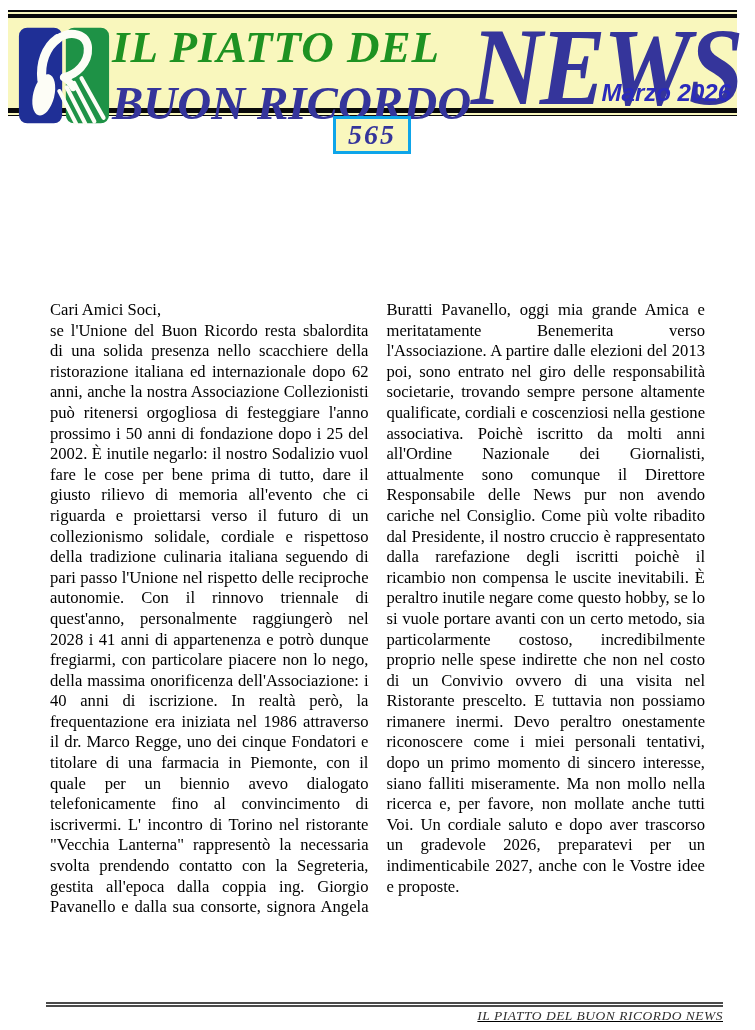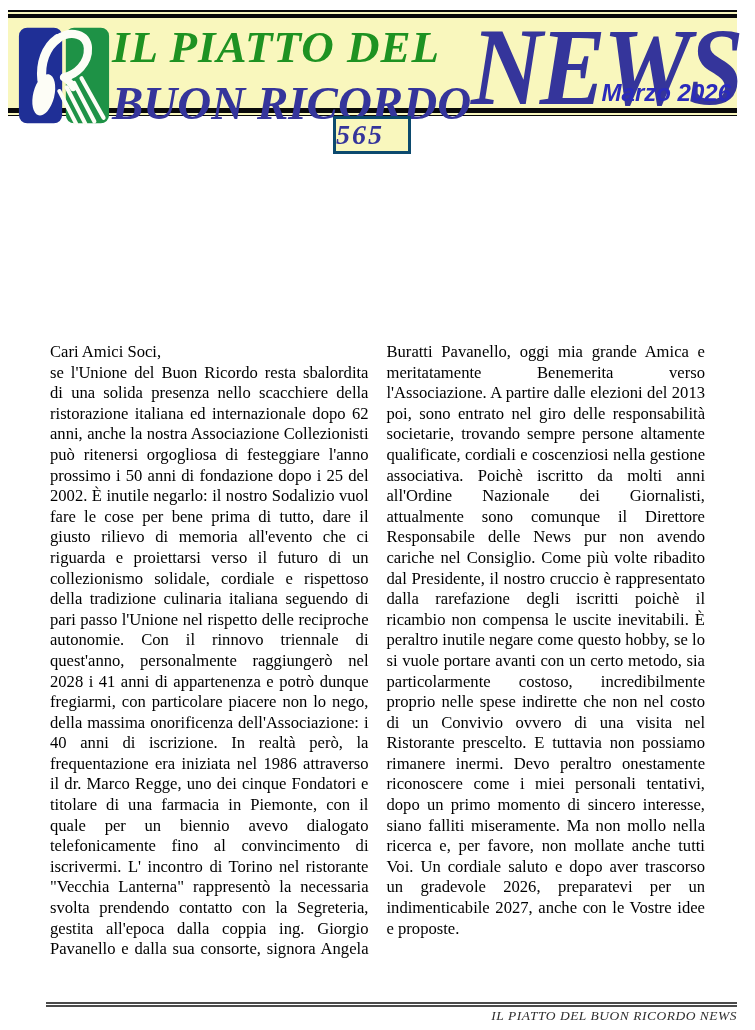--- a/index.html
+++ b/index.html
@@ -33,23 +33,23 @@
     letter-spacing:-3px;color:var(--navy,#35359B);
     transform:scaleX(0.90);transform-origin:right top;white-space:nowrap;
   }
   .issue-date{
     position:absolute;right:6px;bottom:1px;
     font-family:"Liberation Sans",sans-serif;font-weight:bold;font-style:italic;
     font-size:24px;color:var(--bright-blue,#2B2BBB);
   }
   .issue-box{
     position:absolute;left:325px;top:106px;z-index:5;
-    width:72px;height:32px;border:3px solid #0c4a6e;
+    width:72px;height:32px;border:3px solid #0ea5e9;
     background:var(--header-bg,#F9F7BD);
-    display:flex;align-items:center;justify-content:flex-start;
+    display:flex;align-items:center;justify-content:center;
   }
   .issue-box span{
     font-size:28px;font-weight:bold;font-style:italic;letter-spacing:2px;
     color:var(--navy,#35359B);
   }
   
   .subheader{
     position:absolute;left:14px;right:20px;top:143px;
     display:flex;justify-content:space-between;align-items:flex-end;
   }
@@ -64,29 +64,29 @@
   
   .article-title{
     position:absolute;left:0;right:0;top:230px;margin:0;text-align:center;
     font-size:36px;font-weight:bold;
     color:var(--article-title-fill,#2D9896);
     -webkit-text-stroke:1px var(--article-title-stroke,#3E6ED2);
   }
   .columns{
     position:absolute;left:50px;right:50px;top:300px;
     display:flex;gap:18px;
-    font-size:16.6px;line-height:20.6px;margin-top:42px;
+    font-size:16.6px;line-height:20.6px;
   }
   .col{flex:1;min-width:0;}
   .salutation{text-align:left;}
   .col-left .para{text-align:justify;text-align-last:justify;}
   .col-right .para{text-align:justify;}
   .signature{text-align:right;font-weight:bold;font-size:17px;margin-top:21px;}
   
-  .footer{position:absolute;left:46px;right:18px;top:1002px;}
+  .footer{position:absolute;left:46px;right:32px;top:1002px;text-decoration:underline;}
   .footer-rule{height:1px;border-top:2px solid #4a4a4a;border-bottom:2px solid #4a4a4a;}
   .footer-text{
     text-align:right;font-style:italic;font-size:13.5px;color:#2e2e2e;
     letter-spacing:0.5px;margin-top:1px;
   }
 </style>
 </head>
 <body>
 
 <div class="page">

